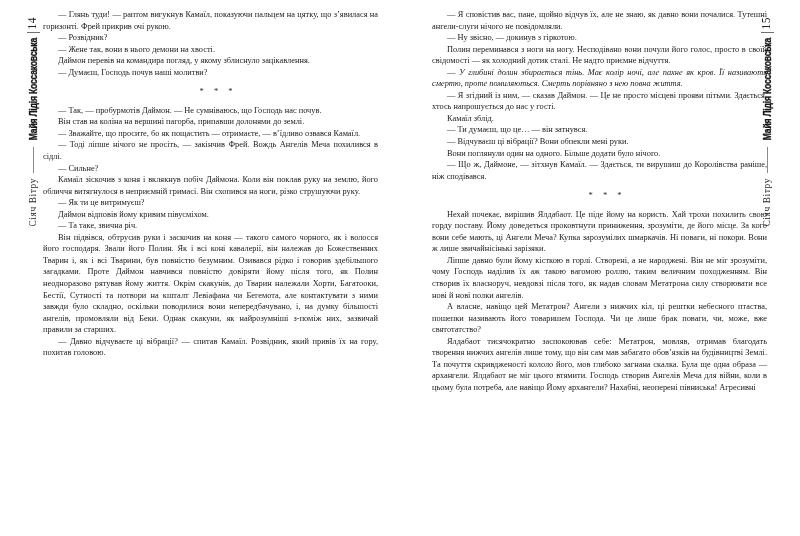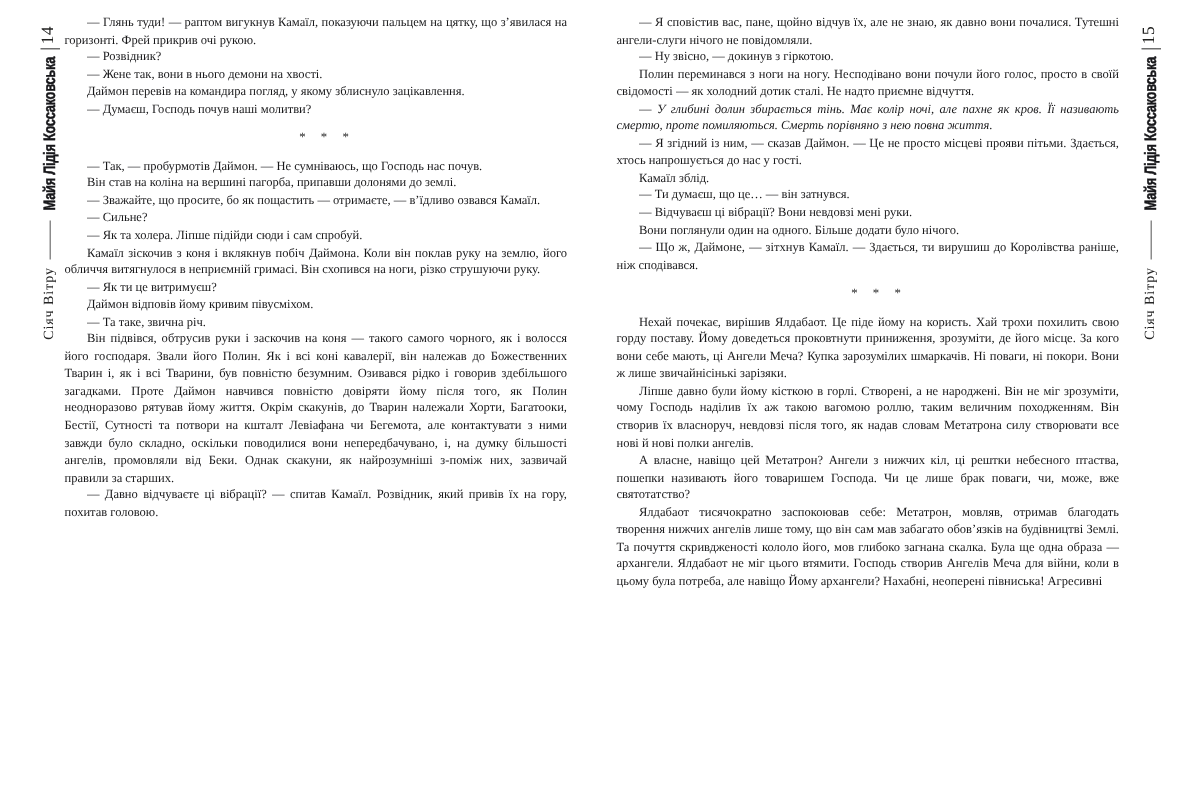--- a/index.html
+++ b/index.html
@@ -96,21 +96,21 @@
     top:9px;
     width:335px;
     font-size:8.35px;
     line-height:11.55px;
     text-align:justify;
     text-justify:inter-word;
     hyphens:manual;
     color:#19191b;
   }
   .page.left  .col{ left:43px;  }
-  .page.right .col{ left:11px;  }
+  .page.right .col{ left:32px;  }
 
   .col p{
     margin:0;
     text-indent:15px;
   }
 
   .brk{
     margin:0;
     text-indent:0;
     text-align:center;
@@ -141,42 +141,42 @@
     <div class="col" id="left-col">
         <p>— Глянь туди! — раптом вигукнув Камаїл, показуючи пальцем на цятку, що з’явилася на горизонті. Фрей прикрив очі рукою.</p>
         <p>— Розвідник?</p>
         <p>— Жене так, вони в нього демони на хвості.</p>
         <p>Даймон перевів на командира погляд, у якому зблиснуло зацікавлення.</p>
         <p>— Думаєш, Господь почув наші молитви?</p>
         <p class="brk">* * *</p>
         <p>— Так, — пробурмотів Даймон. — Не сумніваюсь, що Господь нас почув.</p>
         <p>Він став на коліна на вершині пагорба, припавши долонями до землі.</p>
         <p>— Зважайте, що просите, бо як пощастить — отримаєте, — в’їдливо озвався Камаїл.</p>
+        <p>— Тоді ліпше нічого не просіть, — закінчив Фрей. Вождь Ангелів Меча похилився в сідлі.</p>
         <p>— Сильне?</p>
-        <p>— Як та холера. Ліпше підійди сюди і сам спробуй.</p>
         <p>Камаїл зіскочив з коня і вклякнув побіч Даймона. Коли він поклав руку на землю, його обличчя витягнулося в неприємній гримасі. Він схопився на ноги, різко струшуючи руку.</p>
         <p>— Як ти це витримуєш?</p>
         <p>Даймон відповів йому кривим півусміхом.</p>
         <p>— Та таке, звична річ.</p>
         <p>Він підвівся, обтрусив руки і заскочив на коня — такого самого чорного, як і волосся його господаря. Звали його Полин. Як і всі коні кавалерії, він належав до Божественних Тварин і, як і всі Тварини, був повністю безумним. Озивався рідко і говорив здебільшого загадками. Проте Даймон навчився повністю довіряти йому після того, як Полин неодноразово рятував йому життя. Окрім скакунів, до Тварин належали Хорти, Багатооки, Бестії, Сутності та потвори на кшталт Левіафана чи Бегемота, але контактувати з ними завжди було складно, оскільки поводилися вони непередбачувано, і, на думку більшості ангелів, промовляли від Беки. Однак скакуни, як найрозумніші з-поміж них, зазвичай правили за старших.</p>
         <p>— Давно відчуваєте ці вібрації? — спитав Камаїл. Розвідник, який привів їх на гору, похитав головою.</p>
       </div>
   </div>
 
   <div class="page right">
 
     <div class="col" id="right-col">
         <p>— Я сповістив вас, пане, щойно відчув їх, але не знаю, як давно вони почалися. Тутешні ангели-слуги нічого не повідомляли.</p>
         <p>— Ну звісно, — докинув з гіркотою.</p>
         <p>Полин переминався з ноги на ногу. Несподівано вони почули його голос, просто в своїй свідомості — як холодний дотик сталі. Не надто приємне відчуття.</p>
         <p><span>— </span><i>У глибині долин збирається тінь. Має колір ночі, але пахне як кров. Її називають смертю, проте помиляються. Смерть порівняно з нею повна життя.</i></p>
         <p>— Я згідний із ним, — сказав Даймон. — Це не просто місцеві прояви пітьми. Здається, хтось напрошується до нас у гості.</p>
         <p>Камаїл зблід.</p>
         <p>— Ти думаєш, що це… — він затнувся.</p>
-        <p>— Відчуваєш ці вібрації? Вони невдовзі мені руки.</p>
+        <p>— Відчуваєш ці вібрації? Вони обпекли мені руки.</p>
         <p>Вони поглянули один на одного. Більше додати було нічого.</p>
         <p>— Що ж, Даймоне, — зітхнув Камаїл. — Здається, ти вирушиш до Королівства раніше, ніж сподівався.</p>
         <p class="brk">* * *</p>
         <p>Нехай почекає, вирішив Ялдабаот. Це піде йому на користь. Хай трохи похилить свою горду поставу. Йому доведеться проковтнути приниження, зрозуміти, де його місце. За кого вони себе мають, ці Ангели Меча? Купка зарозумілих шмаркачів. Ні поваги, ні покори. Вони ж лише звичайнісінькі зарізяки.</p>
         <p>Ліпше давно були йому кісткою в горлі. Створені, а не народжені. Він не міг зрозуміти, чому Господь наділив їх аж такою вагомою роллю, таким величним походженням. Він створив їх власноруч, невдовзі після того, як надав словам Метатрона силу створювати все нові й нові полки ангелів.</p>
         <p>А власне, навіщо цей Метатрон? Ангели з нижчих кіл, ці рештки небесного птаства, пошепки називають його товаришем Господа. Чи це лише брак поваги, чи, може, вже святотатство?</p>
         <p>Ялдабаот тисячократно заспокоював себе: Метатрон, мовляв, отримав благодать творення нижчих ангелів лише тому, що він сам мав забагато обов’язків на будівництві Землі. Та почуття скривдженості кололо його, мов глибоко загнана скалка. Була ще одна образа — архангели. Ялдабаот не міг цього втямити. Господь створив Ангелів Меча для війни, коли в цьому була потреба, але навіщо Йому архангели? Нахабні, неоперені півниська! Агресивні</p>
       </div>
 
     <div class="runhead right">

